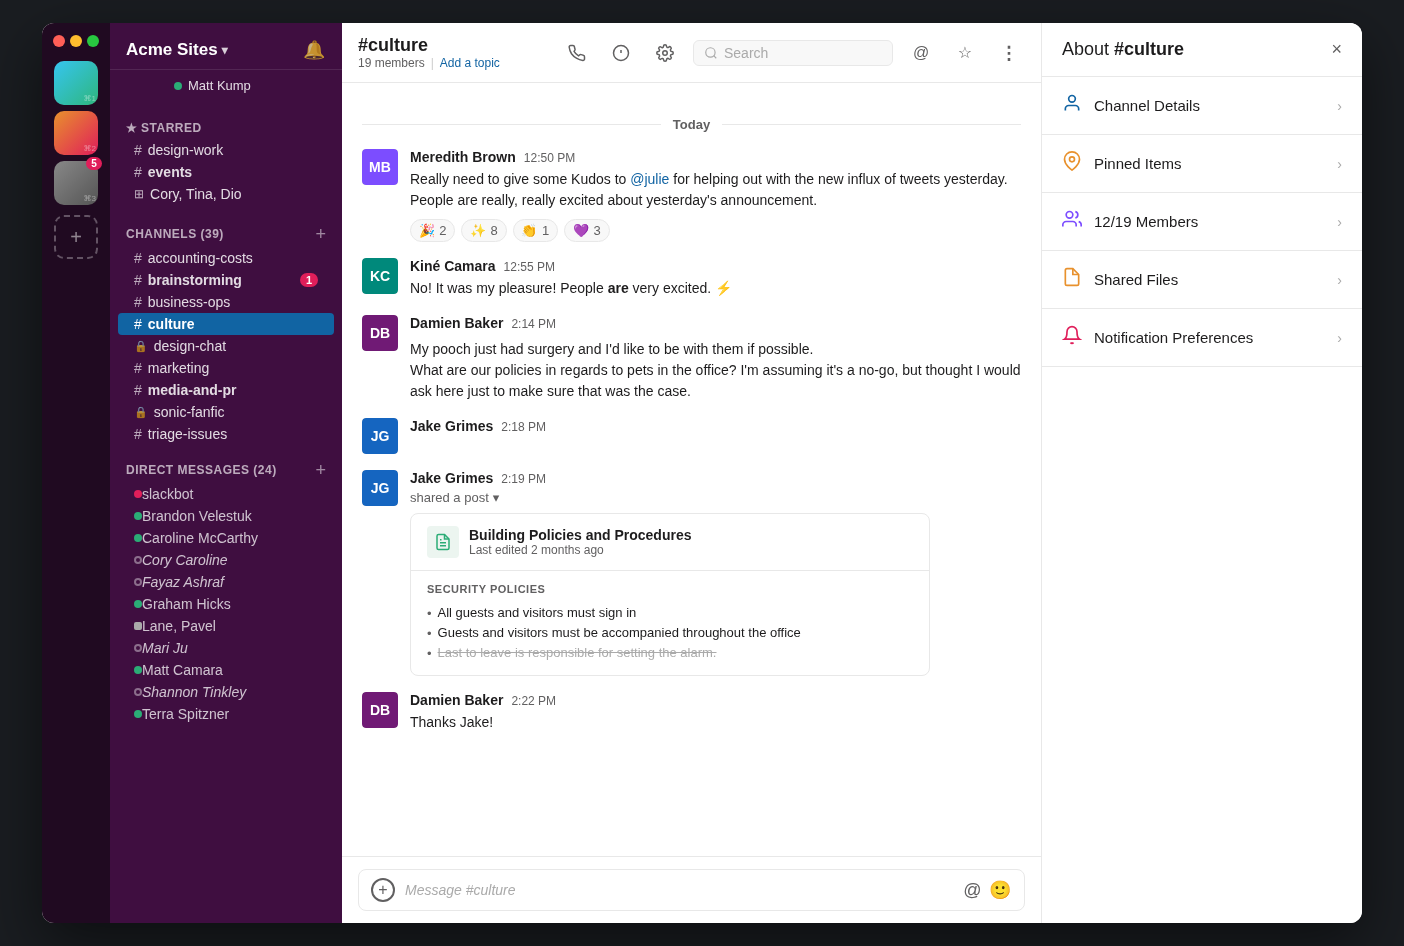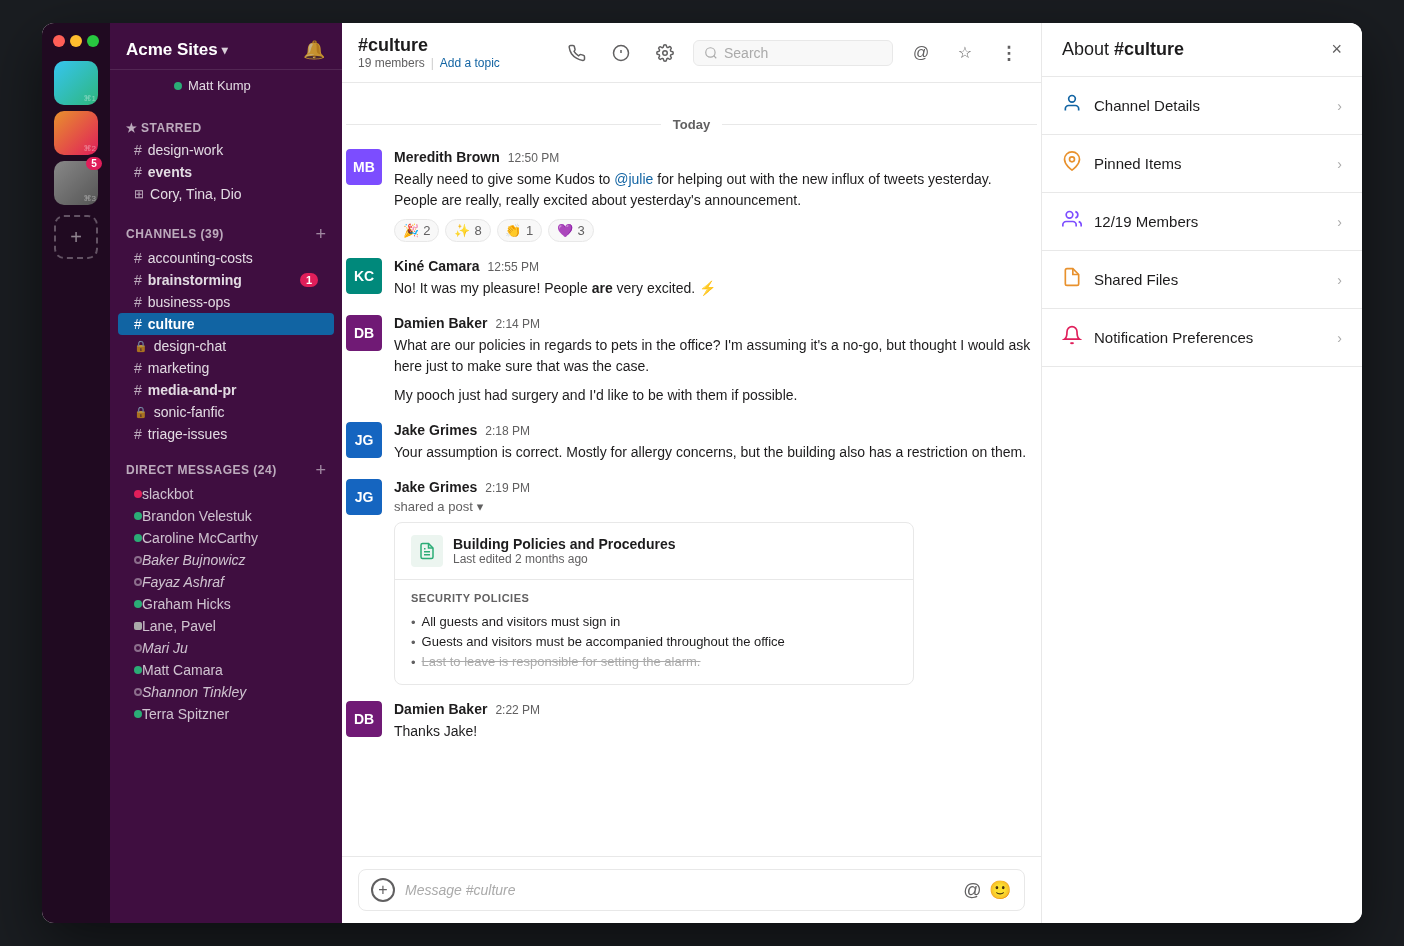--- a/index.html
+++ b/index.html
@@ -324,21 +324,21 @@
 
     .search-placeholder {
       color: #aaa;
       font-size: 14px;
     }
 
     
     .messages-area {
       flex: 1;
       overflow-y: auto;
-      padding: 16px 4px;
+      padding: 16px 20px;
     }
 
     .date-divider {
       text-align: center;
       position: relative;
       margin: 16px 0;
     }
 
     .date-divider::before {
       content: '';
@@ -795,21 +795,21 @@
         <div class="dm-item">
           <div class="dm-dot online"></div>
           <span class="dm-name">Brandon Velestuk</span>
         </div>
         <div class="dm-item">
           <div class="dm-dot online"></div>
           <span class="dm-name">Caroline McCarthy</span>
         </div>
         <div class="dm-item">
           <div class="dm-dot away"></div>
-          <span class="dm-name italic">Baker Bujnowicz</span>
+          <span class="dm-name italic">Cory Caroline</span>
         </div>
         <div class="dm-item">
           <div class="dm-dot away"></div>
           <span class="dm-name italic">Fayaz Ashraf</span>
         </div>
         <div class="dm-item">
           <div class="dm-dot online"></div>
           <span class="dm-name">Graham Hicks</span>
         </div>
         <div class="dm-item">
@@ -939,40 +939,37 @@
 
       <div class="message-group">
         <div class="avatar">
           <div class="avatar-placeholder av-damien">DB</div>
         </div>
         <div class="message-content">
           <div class="message-header">
             <span class="message-author">Damien Baker</span>
             <span class="message-time">2:14 PM</span>
           </div>
+          <div class="message-text" style="margin-top:8px;">
+            My pooch just had surgery and I'd like to be with them if possible.
+          </div>
           <div class="message-text">
             What are our policies in regards to pets in the office? I'm assuming it's a no-go, but thought I would ask here just to make sure that was the case.
-          </div>
-          <div class="message-text" style="margin-top:8px;">
-            My pooch just had surgery and I'd like to be with them if possible.
           </div>
         </div>
       </div>
 
       <div class="message-group">
         <div class="avatar">
           <div class="avatar-placeholder av-jake">JG</div>
         </div>
         <div class="message-content">
           <div class="message-header">
             <span class="message-author">Jake Grimes</span>
             <span class="message-time">2:18 PM</span>
-          </div>
-          <div class="message-text">
-            Your assumption is correct. Mostly for allergy concerns, but the building also has a restriction on them.
           </div>
         </div>
       </div>
 
       <div class="message-group">
         <div class="avatar">
           <div class="avatar-placeholder av-jake">JG</div>
         </div>
         <div class="message-content">
           <div class="message-header">

